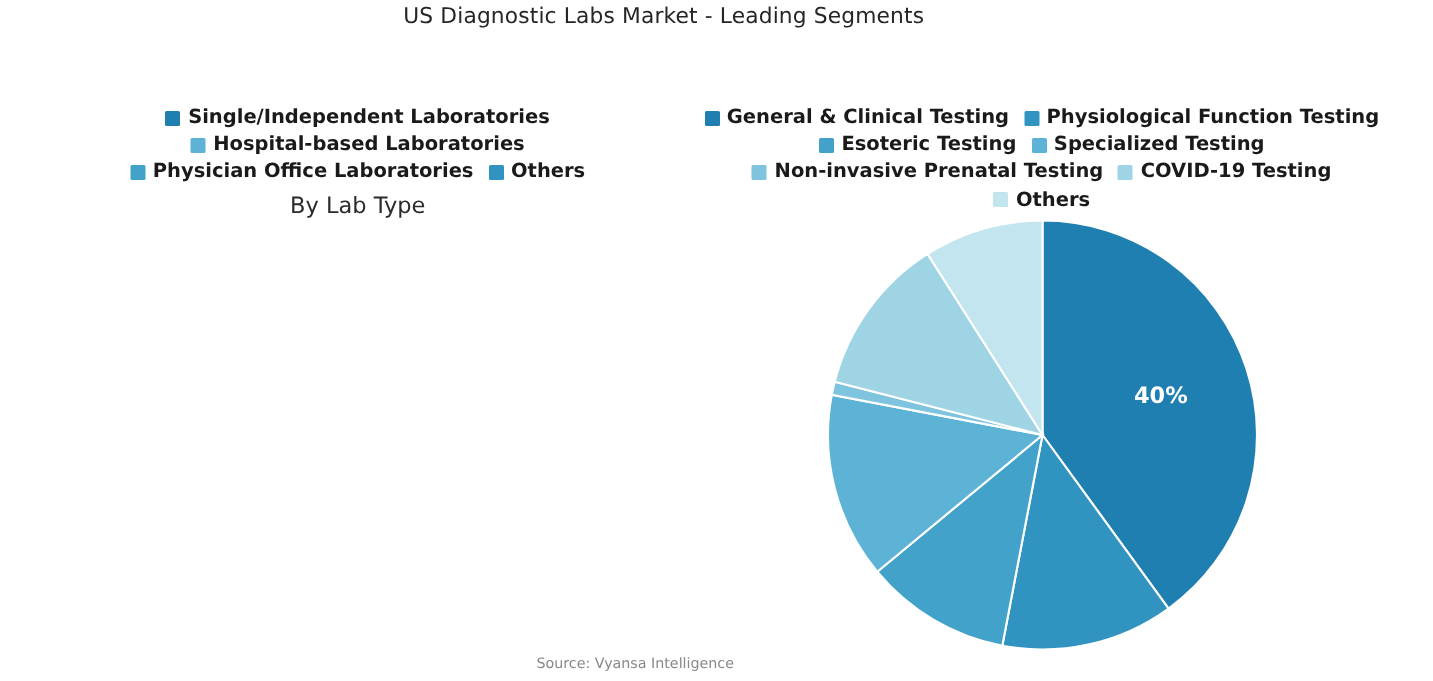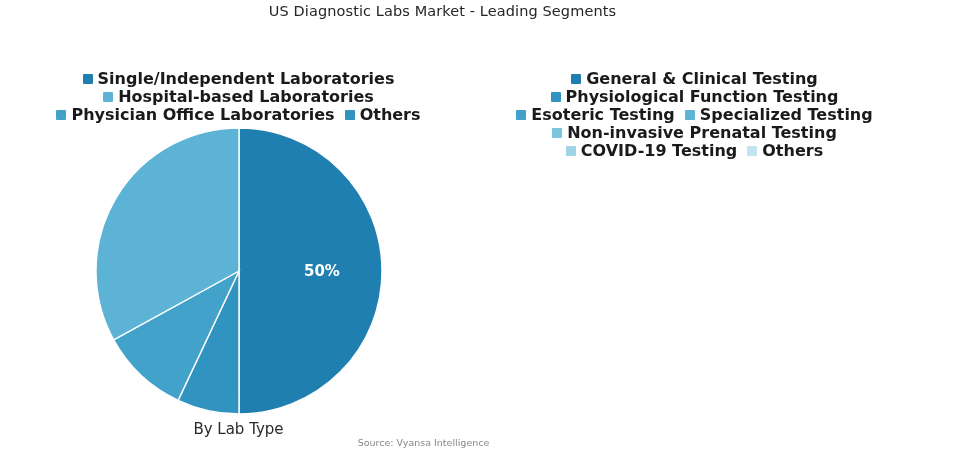--- a/index.html
+++ b/index.html
@@ -39,21 +39,21 @@
   }
   .legend-swatch{
     display:inline-block;
     width:10px;height:10px;
     vertical-align:-1px;
     margin-right:5px;
     border-radius:1px;
   }
   .legend-label{
     display:inline-block;
-    font-size:16px;
+    font-size:13px;
     font-weight:bold;
     color:#1a1a1a;
     vertical-align:middle;
   }
   .pie-wrap{
     position:relative;
     width:100%;
     height:290px;
     margin-top:2px;
   }
@@ -81,29 +81,32 @@
     color:#888888;
   }
 </style>
 </head>
 <body>
 
 <div class="title">US Diagnostic Labs Market - Leading Segments</div>
 
 <div class="panel left">
   <div class="legend" id="legend-0"><span class="legend-item"><span class="legend-swatch" style="background: rgb(31, 127, 176);"></span><span class="legend-label">Single/Independent Laboratories</span></span><span class="legend-item"><span class="legend-swatch" style="background: rgb(92, 179, 214);"></span><span class="legend-label">Hospital-based Laboratories</span></span><span class="legend-item"><span class="legend-swatch" style="background: rgb(67, 162, 201);"></span><span class="legend-label">Physician Office Laboratories</span></span><span class="legend-item"><span class="legend-swatch" style="background: rgb(49, 147, 192);"></span><span class="legend-label">Others</span></span></div>
-  <div class="pie-wrap">
-    <svg class="pie-svg" id="pie-0" width="330" height="290" viewBox="0 0 330 290">
-        <path d="M 165 145 L 165.00 2.00 A 143 143 0 0 1 165.00 288.00 Z" fill="#1f7fb0" stroke="#ffffff" stroke-width="1.4"></path>
-        <text class="slice-label" x="247.94" y="145.00">50%</text>
-        <path d="M 165 145 L 165.00 288.00 A 143 143 0 0 1 104.11 274.39 Z" fill="#3193c0" stroke="#ffffff" stroke-width="1.4"></path>
-        <path d="M 165 145 L 104.11 274.39 A 143 143 0 0 1 39.69 213.89 Z" fill="#43a2c9" stroke="#ffffff" stroke-width="1.4"></path>
-        <path d="M 165 145 L 39.69 213.89 A 143 143 0 0 1 165.00 2.00 Z" fill="#5cb3d6" stroke="#ffffff" stroke-width="1.4"></path>
-      </svg>
-  </div>
   <div class="sub-caption">By Lab Type</div>
 </div>
 
 <div class="panel right">
   <div class="legend" id="legend-1"><span class="legend-item"><span class="legend-swatch" style="background: rgb(31, 127, 176);"></span><span class="legend-label">General &amp; Clinical Testing</span></span><span class="legend-item"><span class="legend-swatch" style="background: rgb(49, 147, 192);"></span><span class="legend-label">Physiological Function Testing</span></span><span class="legend-item"><span class="legend-swatch" style="background: rgb(67, 162, 201);"></span><span class="legend-label">Esoteric Testing</span></span><span class="legend-item"><span class="legend-swatch" style="background: rgb(92, 179, 214);"></span><span class="legend-label">Specialized Testing</span></span><span class="legend-item"><span class="legend-swatch" style="background: rgb(126, 196, 222);"></span><span class="legend-label">Non-invasive Prenatal Testing</span></span><span class="legend-item"><span class="legend-swatch" style="background: rgb(159, 212, 228);"></span><span class="legend-label">COVID-19 Testing</span></span><span class="legend-item"><span class="legend-swatch" style="background: rgb(195, 229, 239);"></span><span class="legend-label">Others</span></span></div>
+  <div class="pie-wrap">
+    <svg class="pie-svg" id="pie-1" width="330" height="290" viewBox="0 0 330 290">
+        <path d="M 165 145 L 165.00 2.00 A 143 143 0 0 1 249.05 260.69 Z" fill="#1f7fb0" stroke="#ffffff" stroke-width="1.4"></path>
+        <text class="slice-label" x="243.88" y="119.37">40%</text>
+        <path d="M 165 145 L 249.05 260.69 A 143 143 0 0 1 138.20 285.47 Z" fill="#3193c0" stroke="#ffffff" stroke-width="1.4"></path>
+        <path d="M 165 145 L 138.20 285.47 A 143 143 0 0 1 54.82 236.15 Z" fill="#43a2c9" stroke="#ffffff" stroke-width="1.4"></path>
+        <path d="M 165 145 L 54.82 236.15 A 143 143 0 0 1 24.53 118.20 Z" fill="#5cb3d6" stroke="#ffffff" stroke-width="1.4"></path>
+        <path d="M 165 145 L 24.53 118.20 A 143 143 0 0 1 26.49 109.44 Z" fill="#7ec4de" stroke="#ffffff" stroke-width="1.4"></path>
+        <path d="M 165 145 L 26.49 109.44 A 143 143 0 0 1 88.38 24.26 Z" fill="#9fd4e4" stroke="#ffffff" stroke-width="1.4"></path>
+        <path d="M 165 145 L 88.38 24.26 A 143 143 0 0 1 165.00 2.00 Z" fill="#c3e5ef" stroke="#ffffff" stroke-width="1.4"></path>
+      </svg>
+  </div>
 </div>
 
 <div class="source">Source: Vyansa Intelligence</div>
 
 </body></html>

